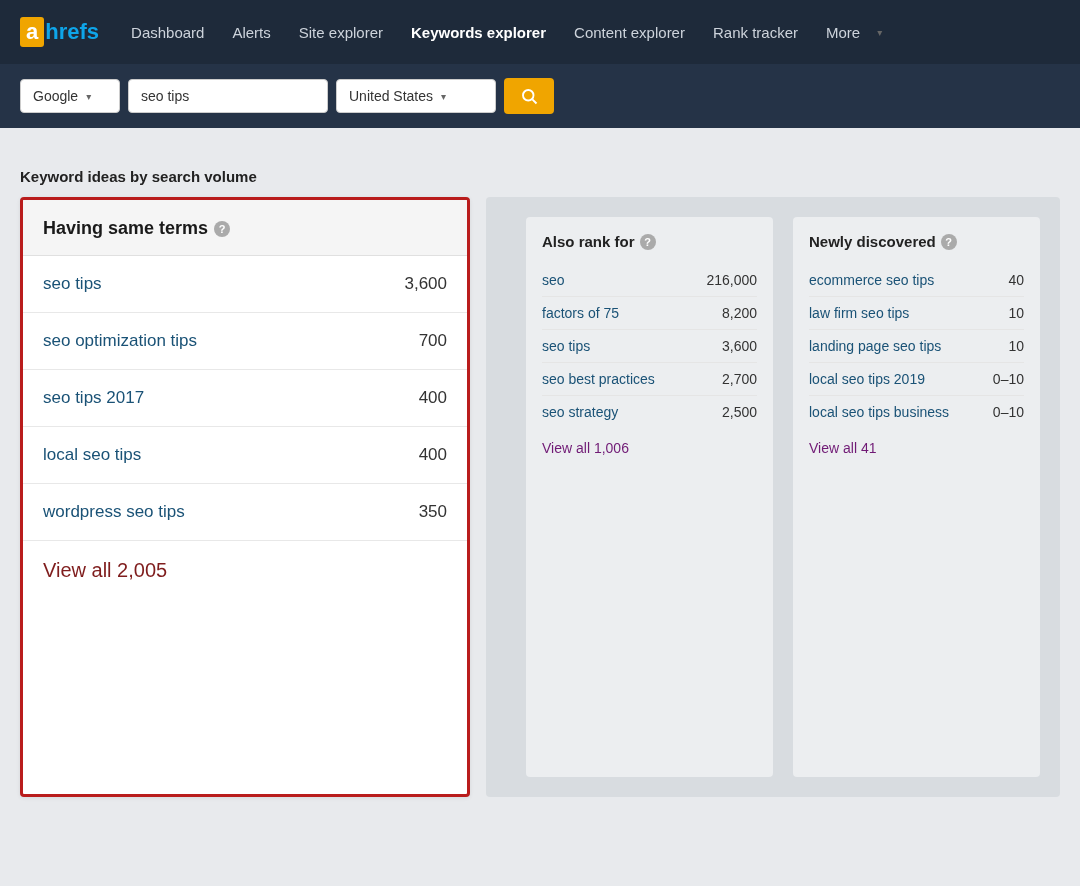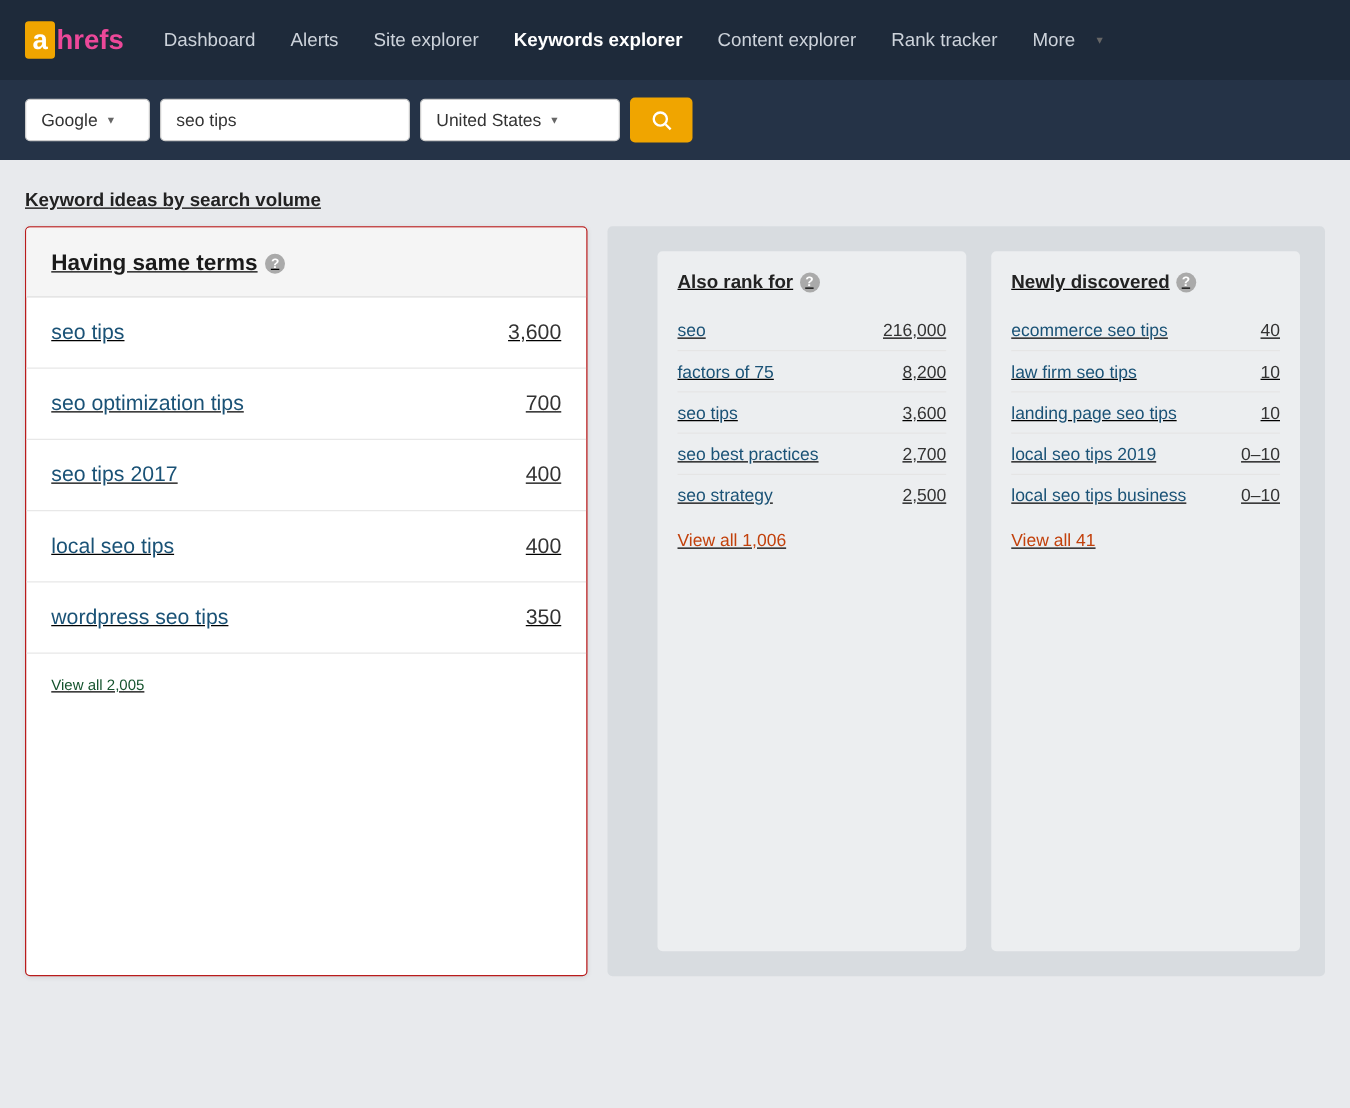--- a/index.html
+++ b/index.html
@@ -27,21 +27,21 @@
     .logo-a {
       background: #f0a500;
       color: #fff;
       font-weight: 900;
       font-size: 22px;
       padding: 2px 6px;
       border-radius: 3px;
       margin-right: 1px;
     }
     .logo-hrefs {
-      color: #ec4899;
+      color: #0ea5e9;
       font-size: 22px;
       font-weight: 600;
     }
     .nav-link {
       color: #cdd3db;
       text-decoration: none;
       font-size: 15px;
       padding: 6px 12px;
       border-radius: 4px;
       cursor: pointer;
@@ -119,39 +119,38 @@
       stroke: #fff;
       stroke-width: 2.5;
     }
     .chevron {
       font-size: 10px;
       color: #666;
     }
 
     
     .main-content {
-      padding: 24px 20px;
-      text-decoration: underline;
+      padding: 40px 20px;
     }
     .section-title {
       font-size: 15px;
       font-weight: 700;
       color: #222;
       margin-bottom: 12px;
     }
 
     .panels-wrapper {
       display: flex;
       gap: 0;
     }
 
     
     .left-panel {
       background: #fff;
-      border: 1px solid #b91c1c;
+      border: 3px solid #b91c1c;
       border-radius: 4px;
       width: 450px;
       flex-shrink: 0;
       overflow: hidden;
       box-shadow: 0 1px 4px rgba(0,0,0,0.08);
     }
     .left-panel-header {
       background: #f5f5f5;
       padding: 18px 20px 16px;
       border-bottom: 1px solid #e0e0e0;
@@ -195,22 +194,22 @@
       text-decoration: none;
       font-weight: 400;
     }
     .keyword-volume {
       font-size: 17px;
       color: #333;
       font-weight: 400;
     }
     .view-all-row {
       padding: 18px 20px;
-      font-size: 12px;
-      color: #14532d;
+      font-size: 20px;
+      color: #7f1d1d;
       border-top: 1px solid #e8e8e8;
     }
 
     
     .right-area {
       flex: 1;
       background: #d8dce0;
       border-radius: 4px;
       margin-left: 16px;
       padding: 20px;
@@ -253,21 +252,21 @@
       text-decoration: none;
       cursor: pointer;
     }
     .rank-volume {
       font-size: 14px;
       color: #333;
     }
 
     .view-all-small {
       font-size: 14px;
-      color: #c2410c;
+      color: #701a75;
       margin-top: 12px;
       cursor: pointer;
     }
 
     
     .bg-hint {
       position: absolute;
       top: 0; left: 0; right: 0; bottom: 0;
       background: repeating-linear-gradient(
         0deg,

